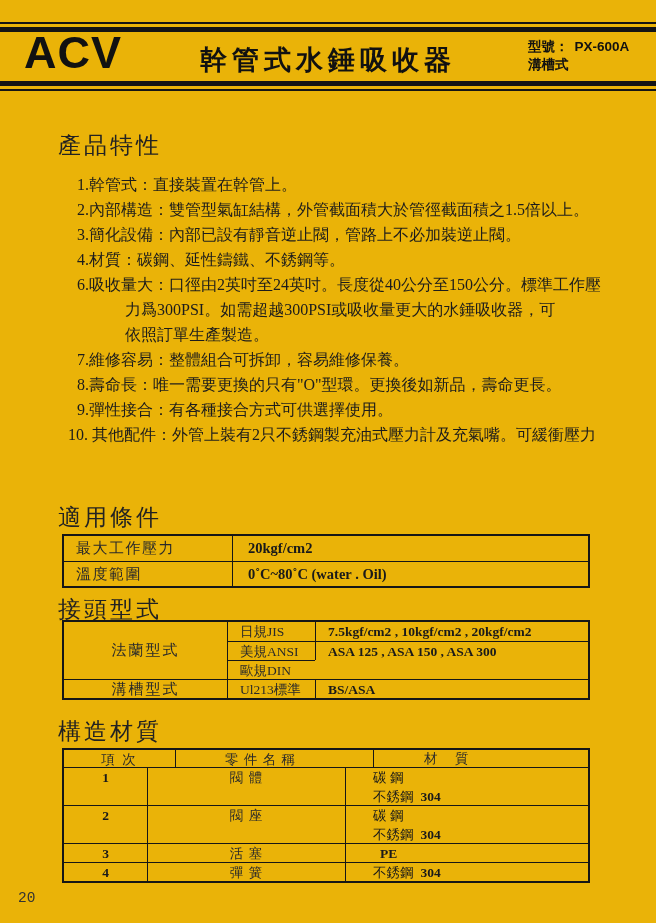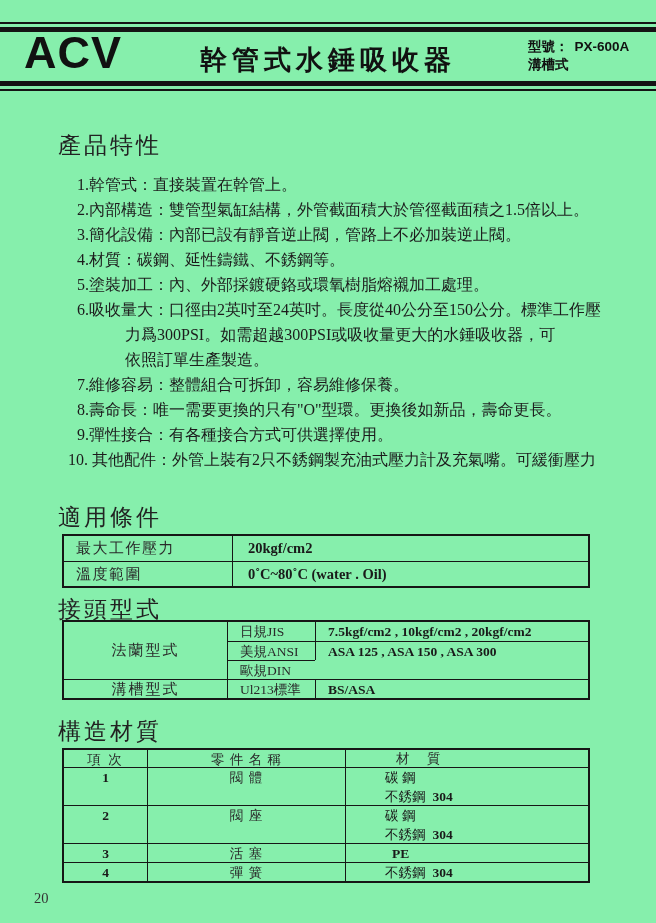--- a/index.html
+++ b/index.html
@@ -1,17 +1,17 @@
 <!DOCTYPE html>
 <html><head>
 <meta charset="utf-8">
 <style>
   html,body{margin:0;padding:0;background:#e8e8e8;}
   .page{
-    position:relative;width:656px;height:923px;background:#86efac;
+    position:relative;width:656px;height:923px;background:#eab308;
     font-family:"Liberation Serif","DejaVu Serif",serif;color:#1a1a1a;
     overflow:hidden;margin:0 auto;
   }
   .rule{position:absolute;left:0;right:0;background:#141414;}
   .rule.thin{height:2px;}
   .rule.thick{height:5px;}
 
   .logo{
     position:absolute;left:24px;top:30px;
     font-family:"Liberation Sans","DejaVu Sans",sans-serif;
@@ -53,33 +53,33 @@
   .c-value{padding-left:15px;font-weight:700;font-size:14.5px;line-height:25px;}
 
   
   .tbl-conn{top:620px;grid-template-columns:163px 88px 1fr;grid-auto-rows:19px;}
   .conn-group{display:flex;align-items:center;justify-content:center;font-size:15px;letter-spacing:2px;color:#2a2a2a;}
   .conn-std{padding-left:12px;font-size:13.5px;line-height:19px;color:#2a2a2a;}
   .conn-val{padding-left:12px;font-size:13.5px;line-height:19px;font-weight:700;}
 
   
   .tbl-mat{top:748px;grid-template-columns:83px 198px 1fr;grid-template-rows:17px 38px 38px 19px 19px;}
-  .m-head{line-height:17px;font-size:13.5px;letter-spacing:2px;color:#2a2a2a;}
+  .m-head{line-height:17px;font-size:13.5px;letter-spacing:2px;color:#2a2a2a;margin-left:28px;}
   .m-no{text-align:center;font-size:13.5px;line-height:19px;}
   .m-part{text-align:center;font-size:13.5px;line-height:19px;letter-spacing:1px;color:#2a2a2a;}
-  .m-mat{padding-left:39px;font-size:13.5px;}
+  .m-mat{padding-left:27px;font-size:13.5px;}
   .m-mat.mat-head{padding-left:50px;}
   .mat-line{height:19px;line-height:19px;}
   .mat-line .code{margin-left:7px;font-weight:700;}
   .mat-line span:empty{display:none;}
 
   .page-number{
     position:absolute;left:18px;top:890px;
-    font-family:Liberation Serif, serif;
-    font-size:14.5px;color:#333;margin-left:16px;
+    font-family:Liberation Mono, monospace;
+    font-size:14.5px;color:#333;
   }
 </style>
 </head>
 <body>
 
 <div class="page">
 
   <div class="rule thin" style="top:22px"></div>
   <div class="rule thick" style="top:27px"></div>
 
@@ -92,21 +92,20 @@
 
   <div class="rule thick" style="top:81px"></div>
   <div class="rule thin" style="top:89px"></div>
 
   <div class="sec-heading" style="top:130px">產品特性</div>
   <div class="features">
     <div class="fline ml-a">1.幹管式：直接裝置在幹管上。</div>
     <div class="fline ml-a">2.內部構造：雙管型氣缸結構，外管截面積大於管徑截面積之1.5倍以上。</div>
     <div class="fline ml-a">3.簡化設備：內部已設有靜音逆止閥，管路上不必加裝逆止閥。</div>
     <div class="fline ml-a">4.材質：碳鋼、延性鑄鐵、不銹鋼等。</div>
-    <div class="fline ml-a">5.塗裝加工：內、外部採鍍硬鉻或環氧樹脂熔襯加工處理。</div>
     <div class="fline ml-a">6.吸收量大：口徑由2英吋至24英吋。長度從40公分至150公分。標準工作壓</div>
     <div class="fline ml-b">力爲300PSI。如需超越300PSI或吸收量更大的水錘吸收器，可</div>
     <div class="fline ml-b">依照訂單生產製造。</div>
     <div class="fline ml-a">7.維修容易：整體組合可拆卸，容易維修保養。</div>
     <div class="fline ml-a">8.壽命長：唯一需要更換的只有"O"型環。更換後如新品，壽命更長。</div>
     <div class="fline ml-a">9.彈性接合：有各種接合方式可供選擇使用。</div>
     <div class="fline ml-c">10. 其他配件：外管上裝有2只不銹鋼製充油式壓力計及充氣嘴。可緩衝壓力</div>
   </div>
 
   <div class="sec-heading" style="top:502px">適用條件</div>

